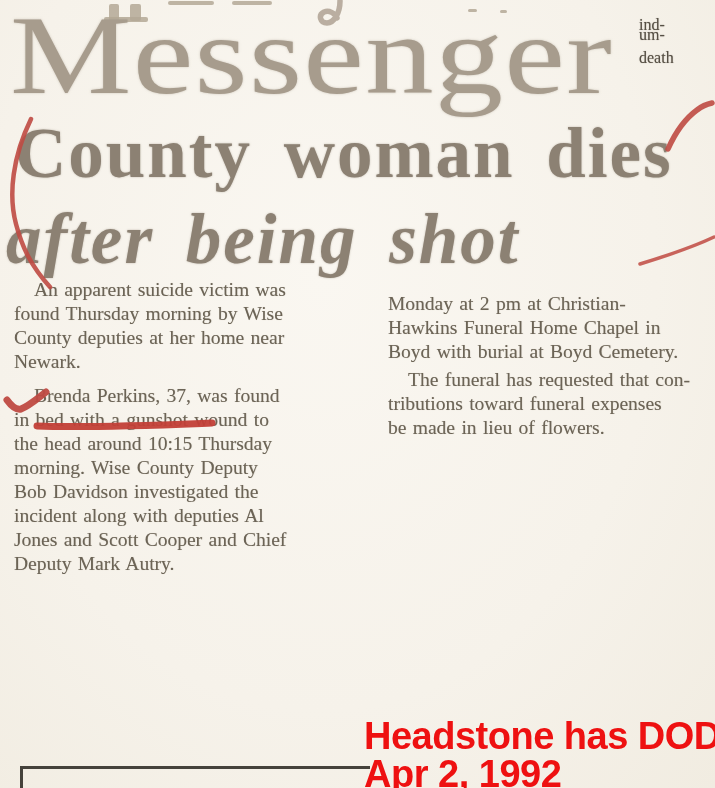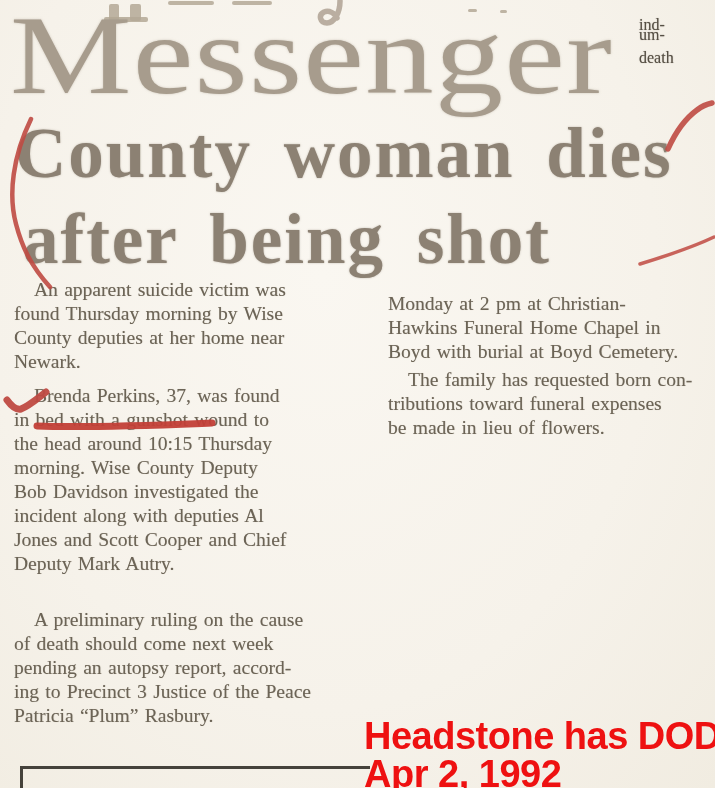--- a/index.html
+++ b/index.html
@@ -42,21 +42,21 @@
     font-family: "Liberation Serif", serif;
     font-weight: bold;
     font-size: 71px;
     color: #8c8173;
     letter-spacing: 2px;
     word-spacing: 12px;
     white-space: nowrap;
     text-shadow: 0 0 2px rgba(140,129,115,.55);
   }
   #headline-line1 { left: 15px; top: 113px; }
-  #headline-line2 { left: 23px;  top: 199px; }
+  #headline-line2 { left: 6px;  top: 199px; font-style: italic; }
   
   .col {
     position: absolute;
     font-size: 19.5px;
     line-height: 24px;
     color: #6c6456;
     text-shadow: .3px .3px .7px rgba(108,100,86,.4);
     word-spacing: 1.5px;
   }
   .col p {
@@ -127,32 +127,27 @@
 County deputies at her home near
 Newark.</p>
     <p>Brenda Perkins, 37, was found
 in bed with a gunshot wound to
 the head around 10:15 Thursday
 morning. Wise County Deputy
 Bob Davidson investigated the
 incident along with deputies Al
 Jones and Scott Cooper and Chief
 Deputy Mark Autry.</p>
-    <p>A preliminary ruling on the cause
-of death should come next week
-pending an autopsy report, accord-
-ing to Precinct 3 Justice of the Peace
-Patricia “Plum” Rasbury.</p>
   </div>
 
   <div id="col-right" class="col">
     <p class="noindent">Monday at 2 pm at Christian-
 Hawkins Funeral Home Chapel in
 Boyd with burial at Boyd Cemetery.</p>
-    <p>The family has requested born con-
+    <p>The funeral has requested that con-
 tributions toward funeral expenses
 be made in lieu of flowers.</p>
   </div>
 
   <div id="box-corner"></div>
 
   <div id="dod-note">
     <div>Headstone has DOD</div>
     <div>Apr 2, 1992</div>
   </div>

